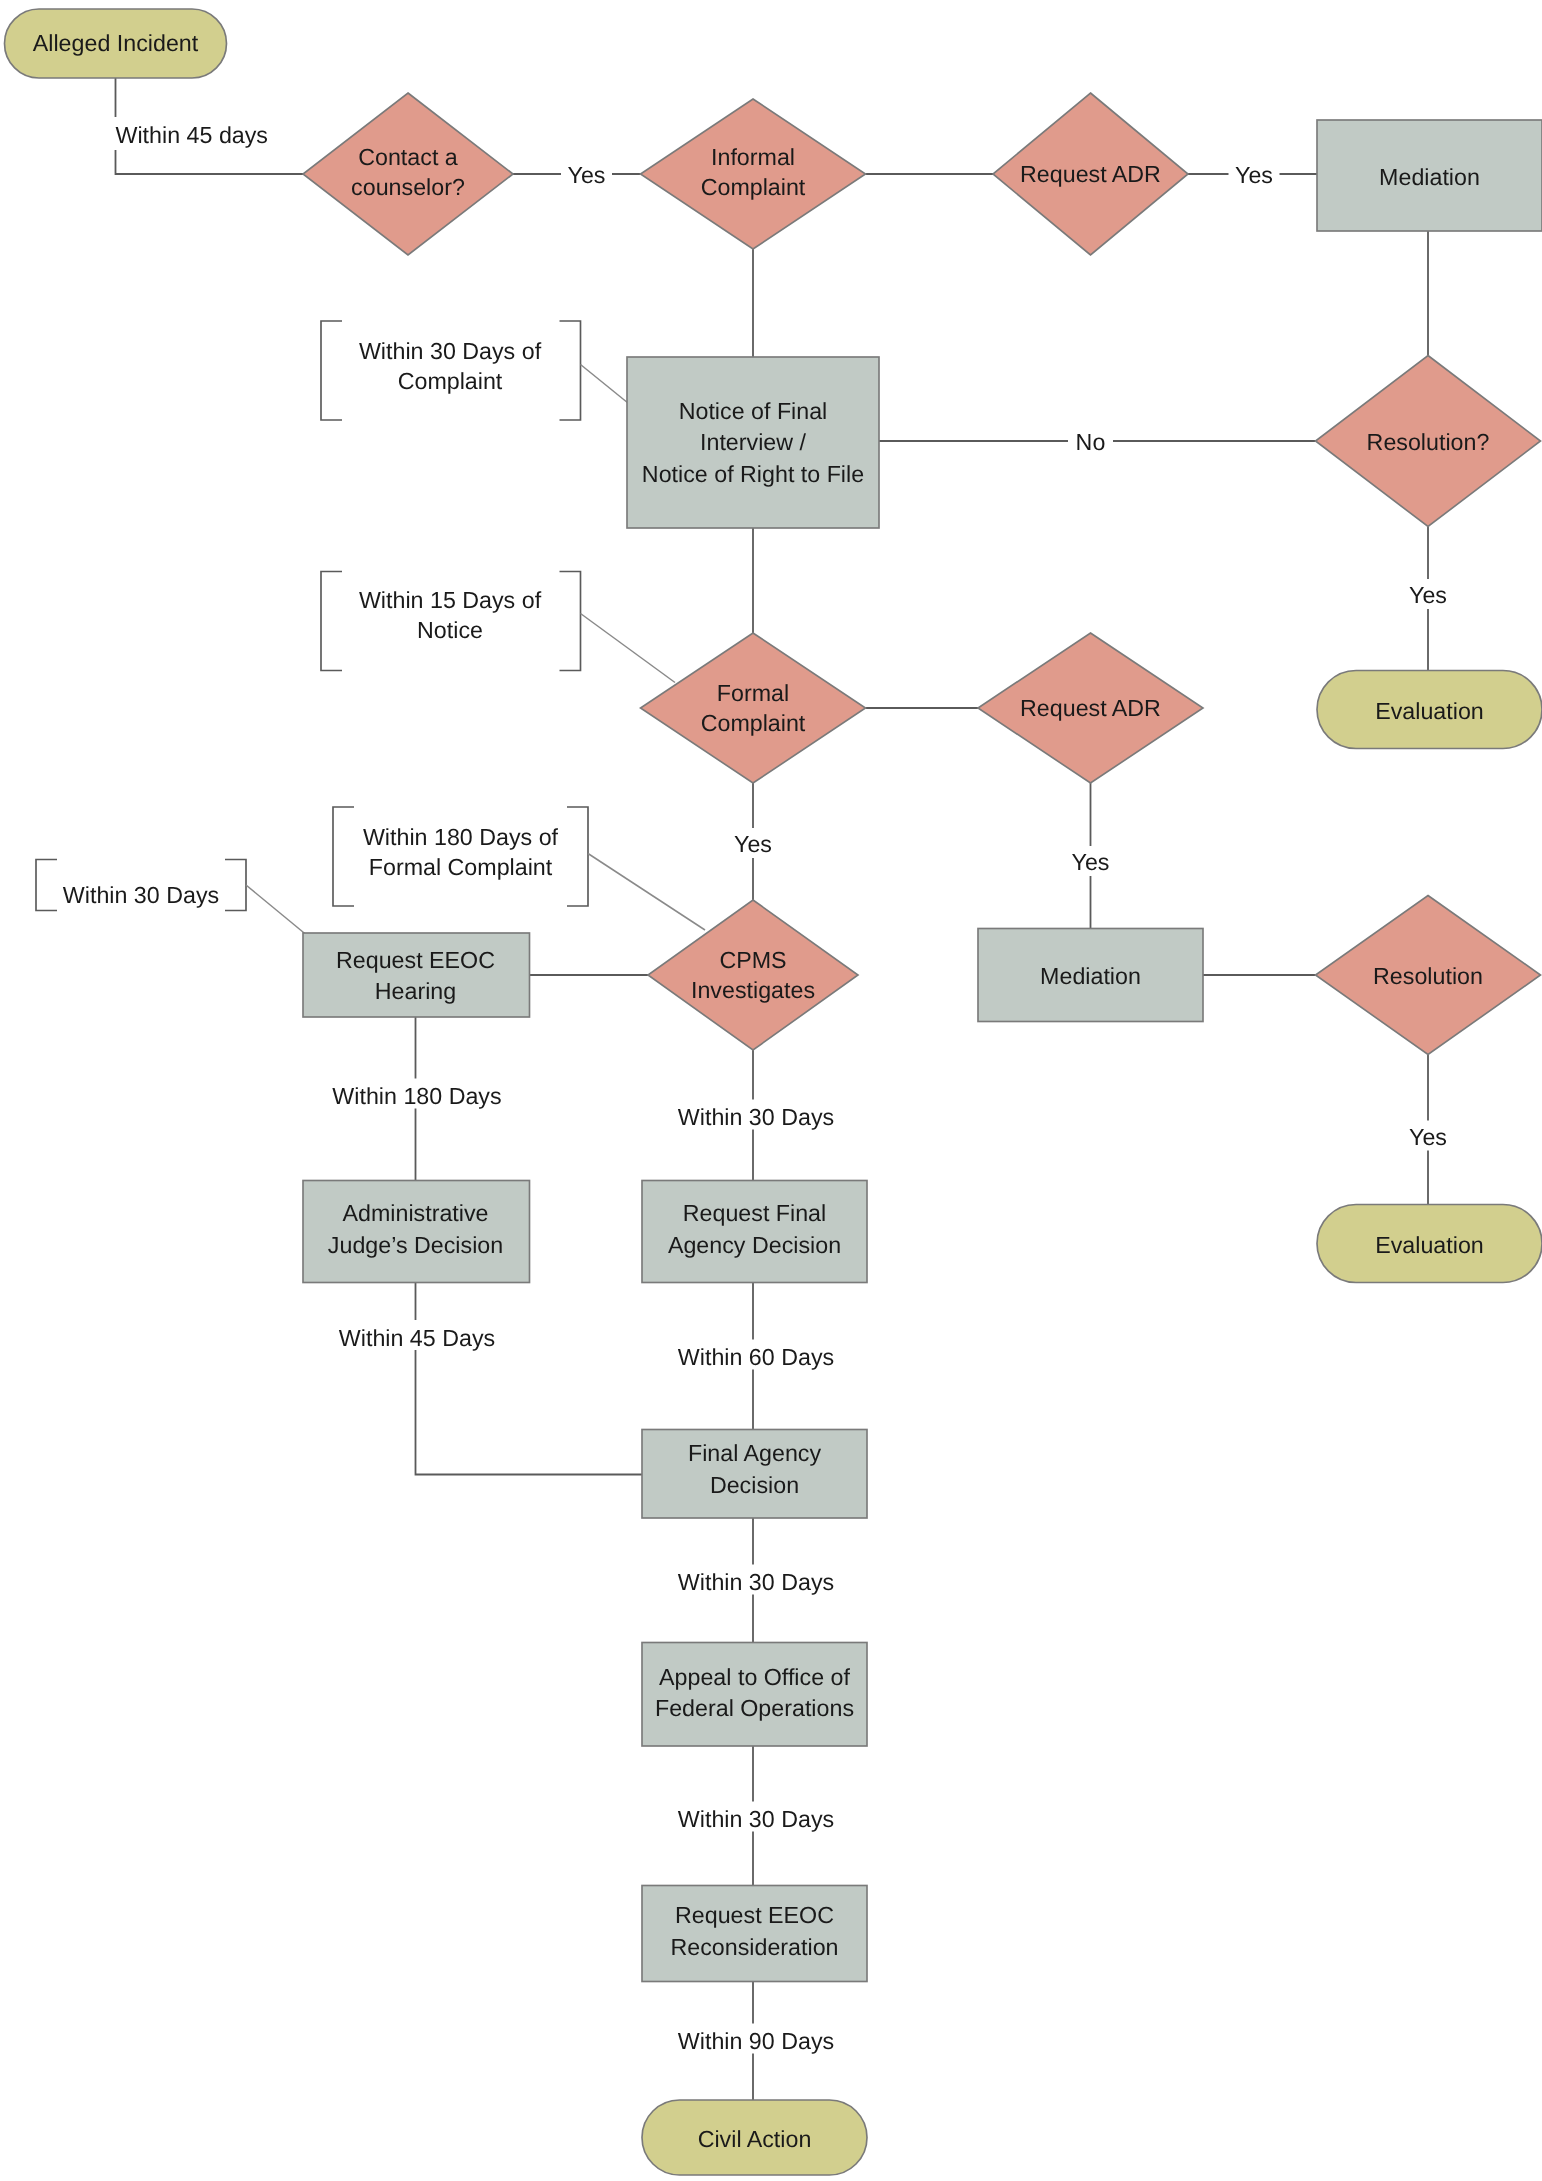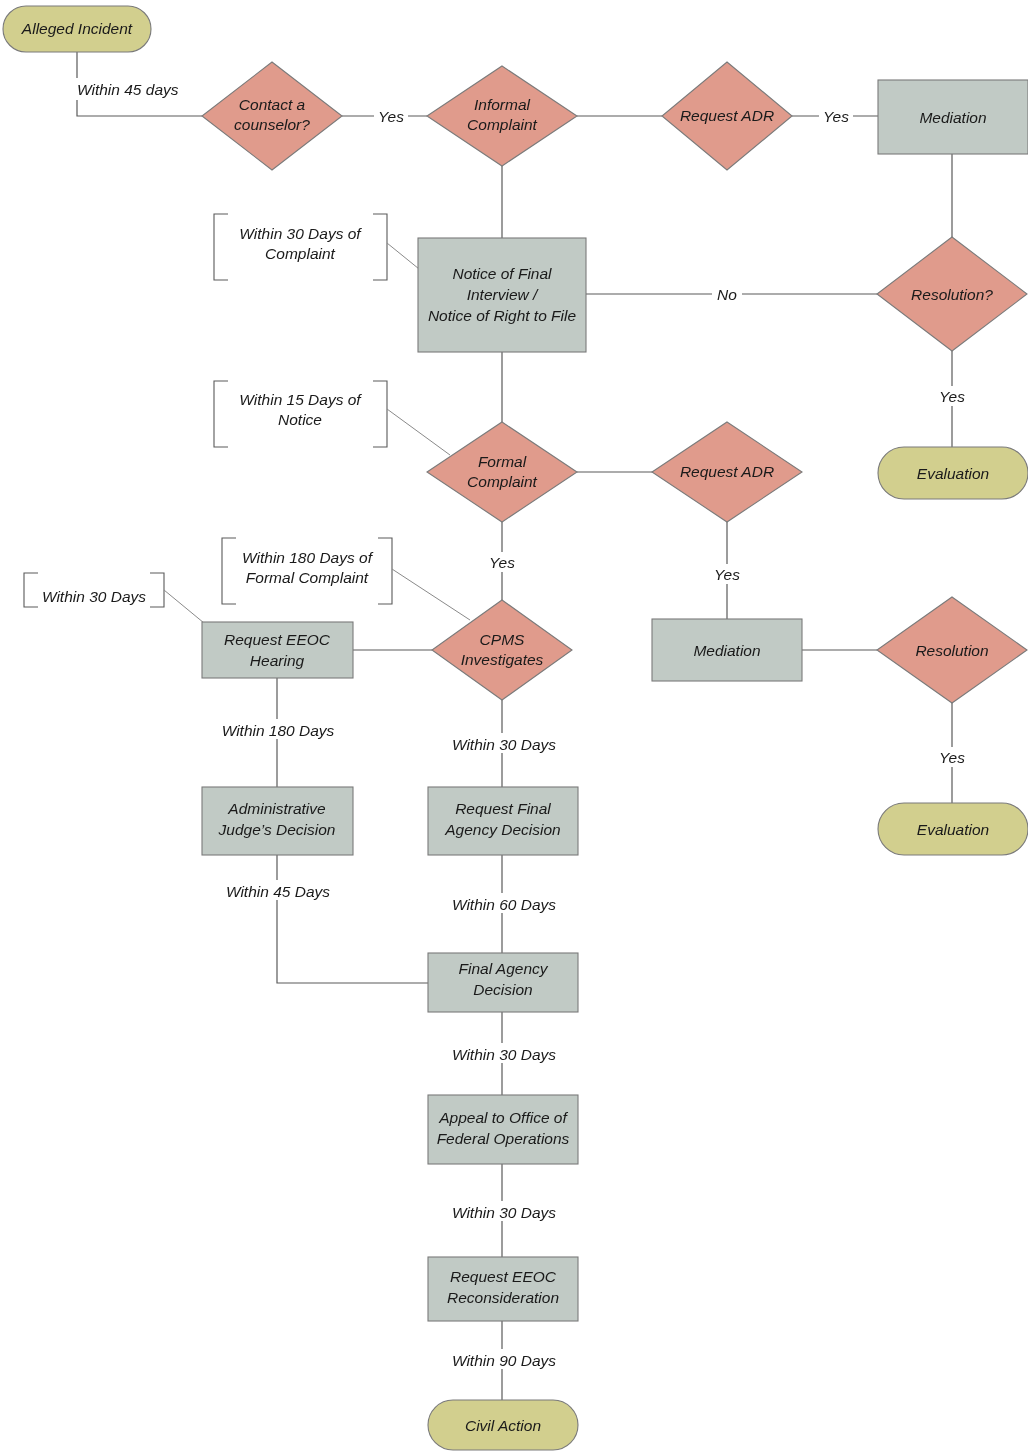--- a/index.html
+++ b/index.html
@@ -10,21 +10,20 @@
   body {
     width: 1028px;
     height: 1454px;
     font-family: "Liberation Sans", sans-serif;
     overflow: hidden;
   }
   #flowchart-root {
     position: relative;
     width: 880px;
     height: 1454px;
-    font-style: italic;
   }
   svg#diagram {
     display: block;
     width: 1028px;
     height: 1454px;
   }
   .shape-fill-decision { fill: #E09B8C; }
   .shape-fill-process  { fill: #C1CAC5; }
   .shape-fill-terminal { fill: #D2CF8E; }
   .shape-stroke {

